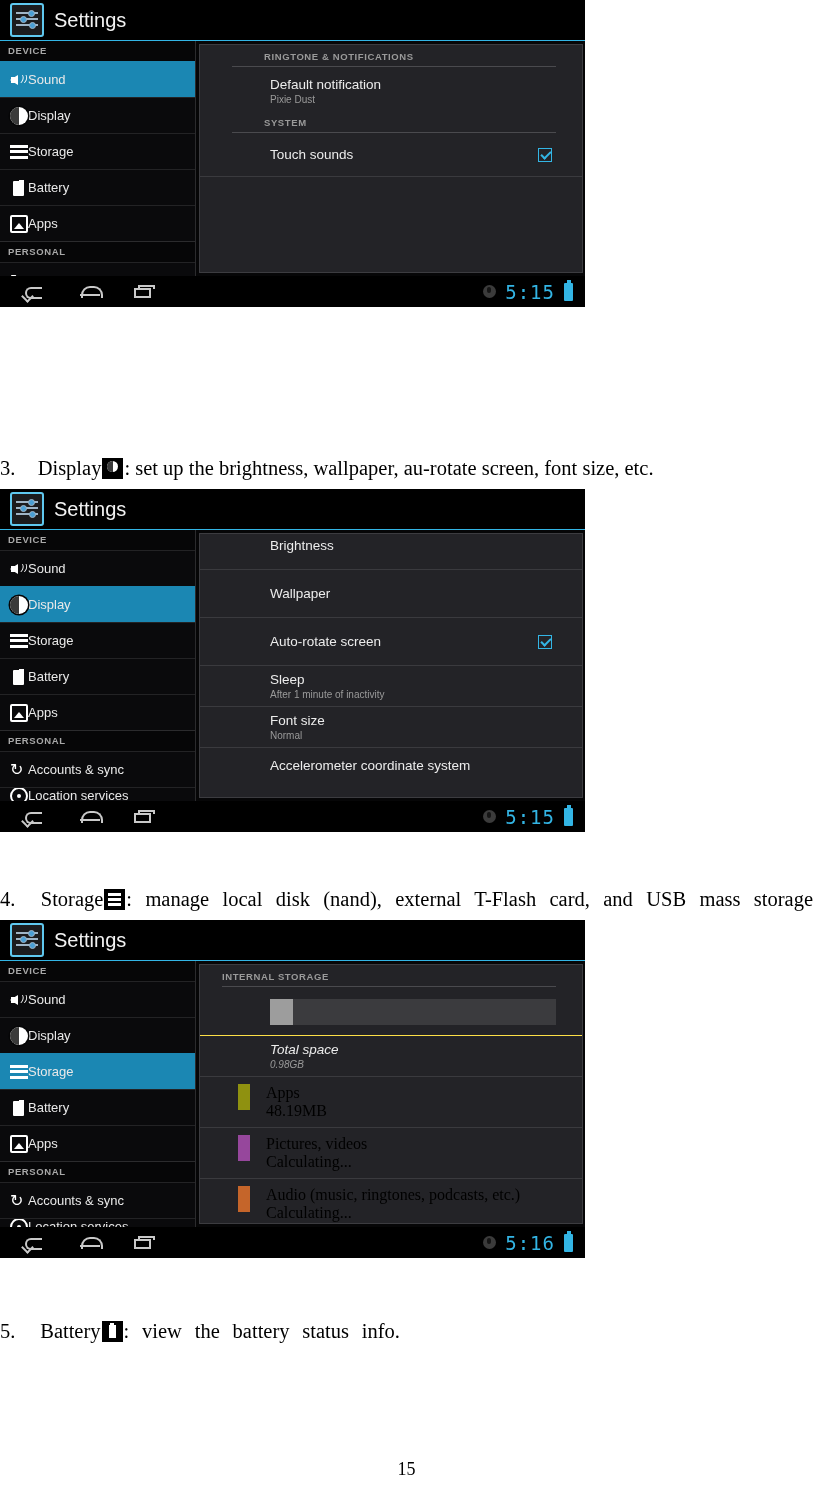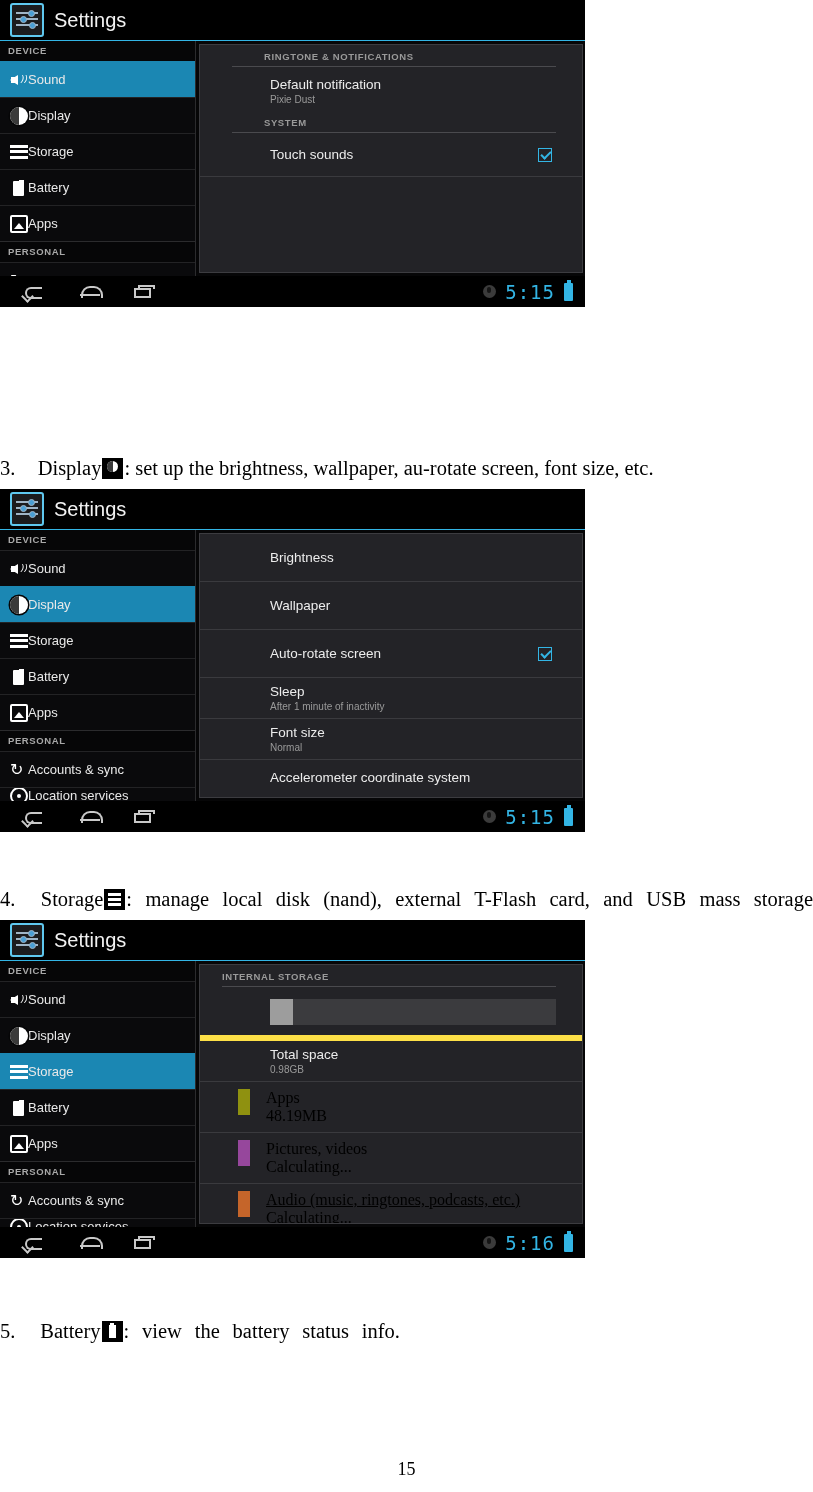--- a/index.html
+++ b/index.html
@@ -348,21 +348,21 @@
       <div class="sitem">
         <span class="ico ic-sync">↻</span>
         <span class="lbl">Accounts &amp; sync</span>
       </div>
       <div class="sitem clipped">
         <span class="ico ic-loc"></span>
         <span class="lbl">Location services</span>
       </div>
     </div>
     <div class="panel">
-      <div class="prow" style="padding-top:16px;padding-bottom:16px;">
+      <div class="prow" style="padding-top:4px;padding-bottom:16px;">
         <div class="p-title">Brightness</div>
       </div>
       <div class="prow" style="padding-top:16px;padding-bottom:16px;">
         <div class="p-title">Wallpaper</div>
       </div>
       <div class="prow check" style="padding-top:16px;padding-bottom:16px;">
         <div class="p-title">Auto-rotate screen</div>
         <span class="cbx"></span>
       </div>
       <div class="prow compact">
@@ -448,39 +448,39 @@
       <div class="sitem clipped">
         <span class="ico ic-loc"></span>
         <span class="lbl">Location services</span>
       </div>
     </div>
     <div class="panel">
       <div class="sec-hdr" style="margin-left:22px;padding-left:0;">INTERNAL STORAGE</div>
       <div class="storage-bar">
         <span class="used" style="width:8%;"></span>
       </div>
-      <div class="prow compact" style="border-top:6px solid #fde047;">
+      <div class="prow compact" style="border-top:1px solid #fde047;font-style:italic;">
         <div class="p-title">Total space</div>
         <div class="p-sub">0.98GB</div>
       </div>
       <div class="legend-row">
         <span class="swatch" style="background:#8f9110;"></span>
         <span>
           <span class="p-title" style="display:block;">Apps</span>
           <span class="p-sub" style="display:block;">48.19MB</span>
         </span>
       </div>
       <div class="legend-row">
         <span class="swatch" style="background:#96479c;"></span>
         <span>
           <span class="p-title" style="display:block;">Pictures, videos</span>
           <span class="p-sub" style="display:block;">Calculating...</span>
         </span>
       </div>
-      <div class="legend-row" style="border-bottom:0;text-decoration:underline;">
+      <div class="legend-row" style="border-bottom:0;">
         <span class="swatch" style="background:#c5652a;"></span>
         <span>
           <span class="p-title" style="display:block;">Audio (music, ringtones, podcasts, etc.)</span>
           <span class="p-sub" style="display:block;">Calculating...</span>
         </span>
       </div>
     </div>
   </div>
   <div class="navbar">
     <div class="nav-icons">

